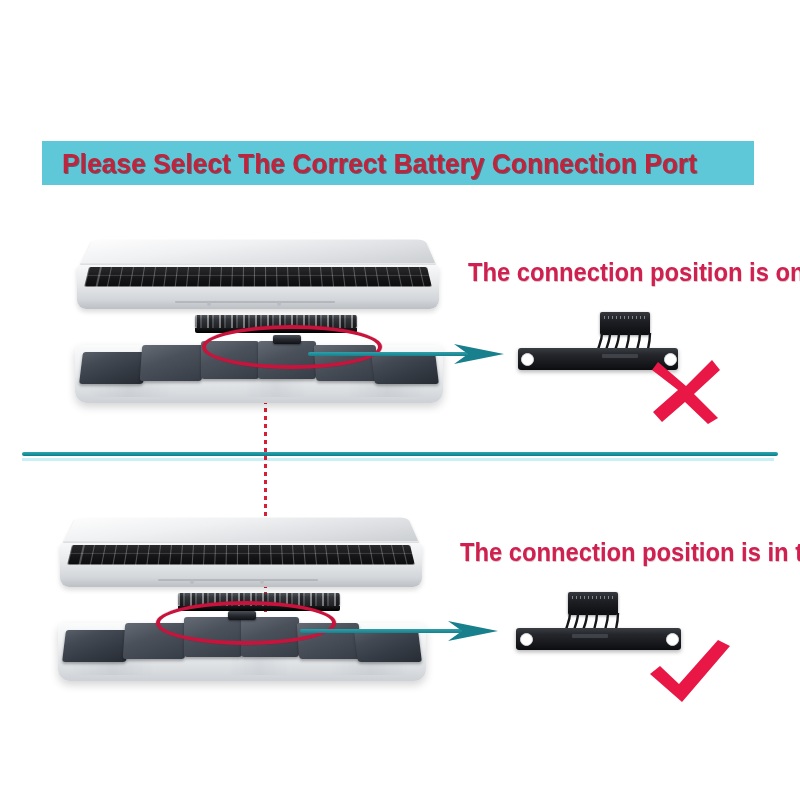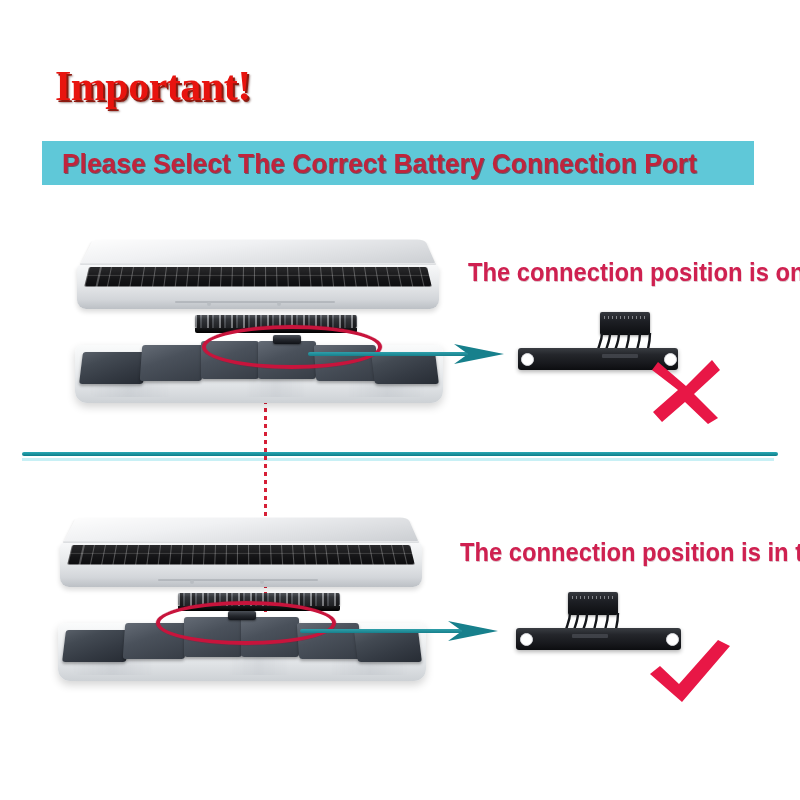--- a/index.html
+++ b/index.html
@@ -191,21 +191,20 @@
   .ribbon{position:absolute;}
 
   
   .mark{position:absolute;}
 </style>
 </head>
 <body>
 
 <div class="canvas">
 
-  <div class="important">Important!</div>
 
   <div class="banner"></div>
   <div class="banner-text">Please Select The Correct Battery Connection Port</div>
 
   <div class="divider"></div>
   <div class="divider-glow"></div>
 
   <div class="dotline"></div>
 
   <div class="assembly asm-top">

